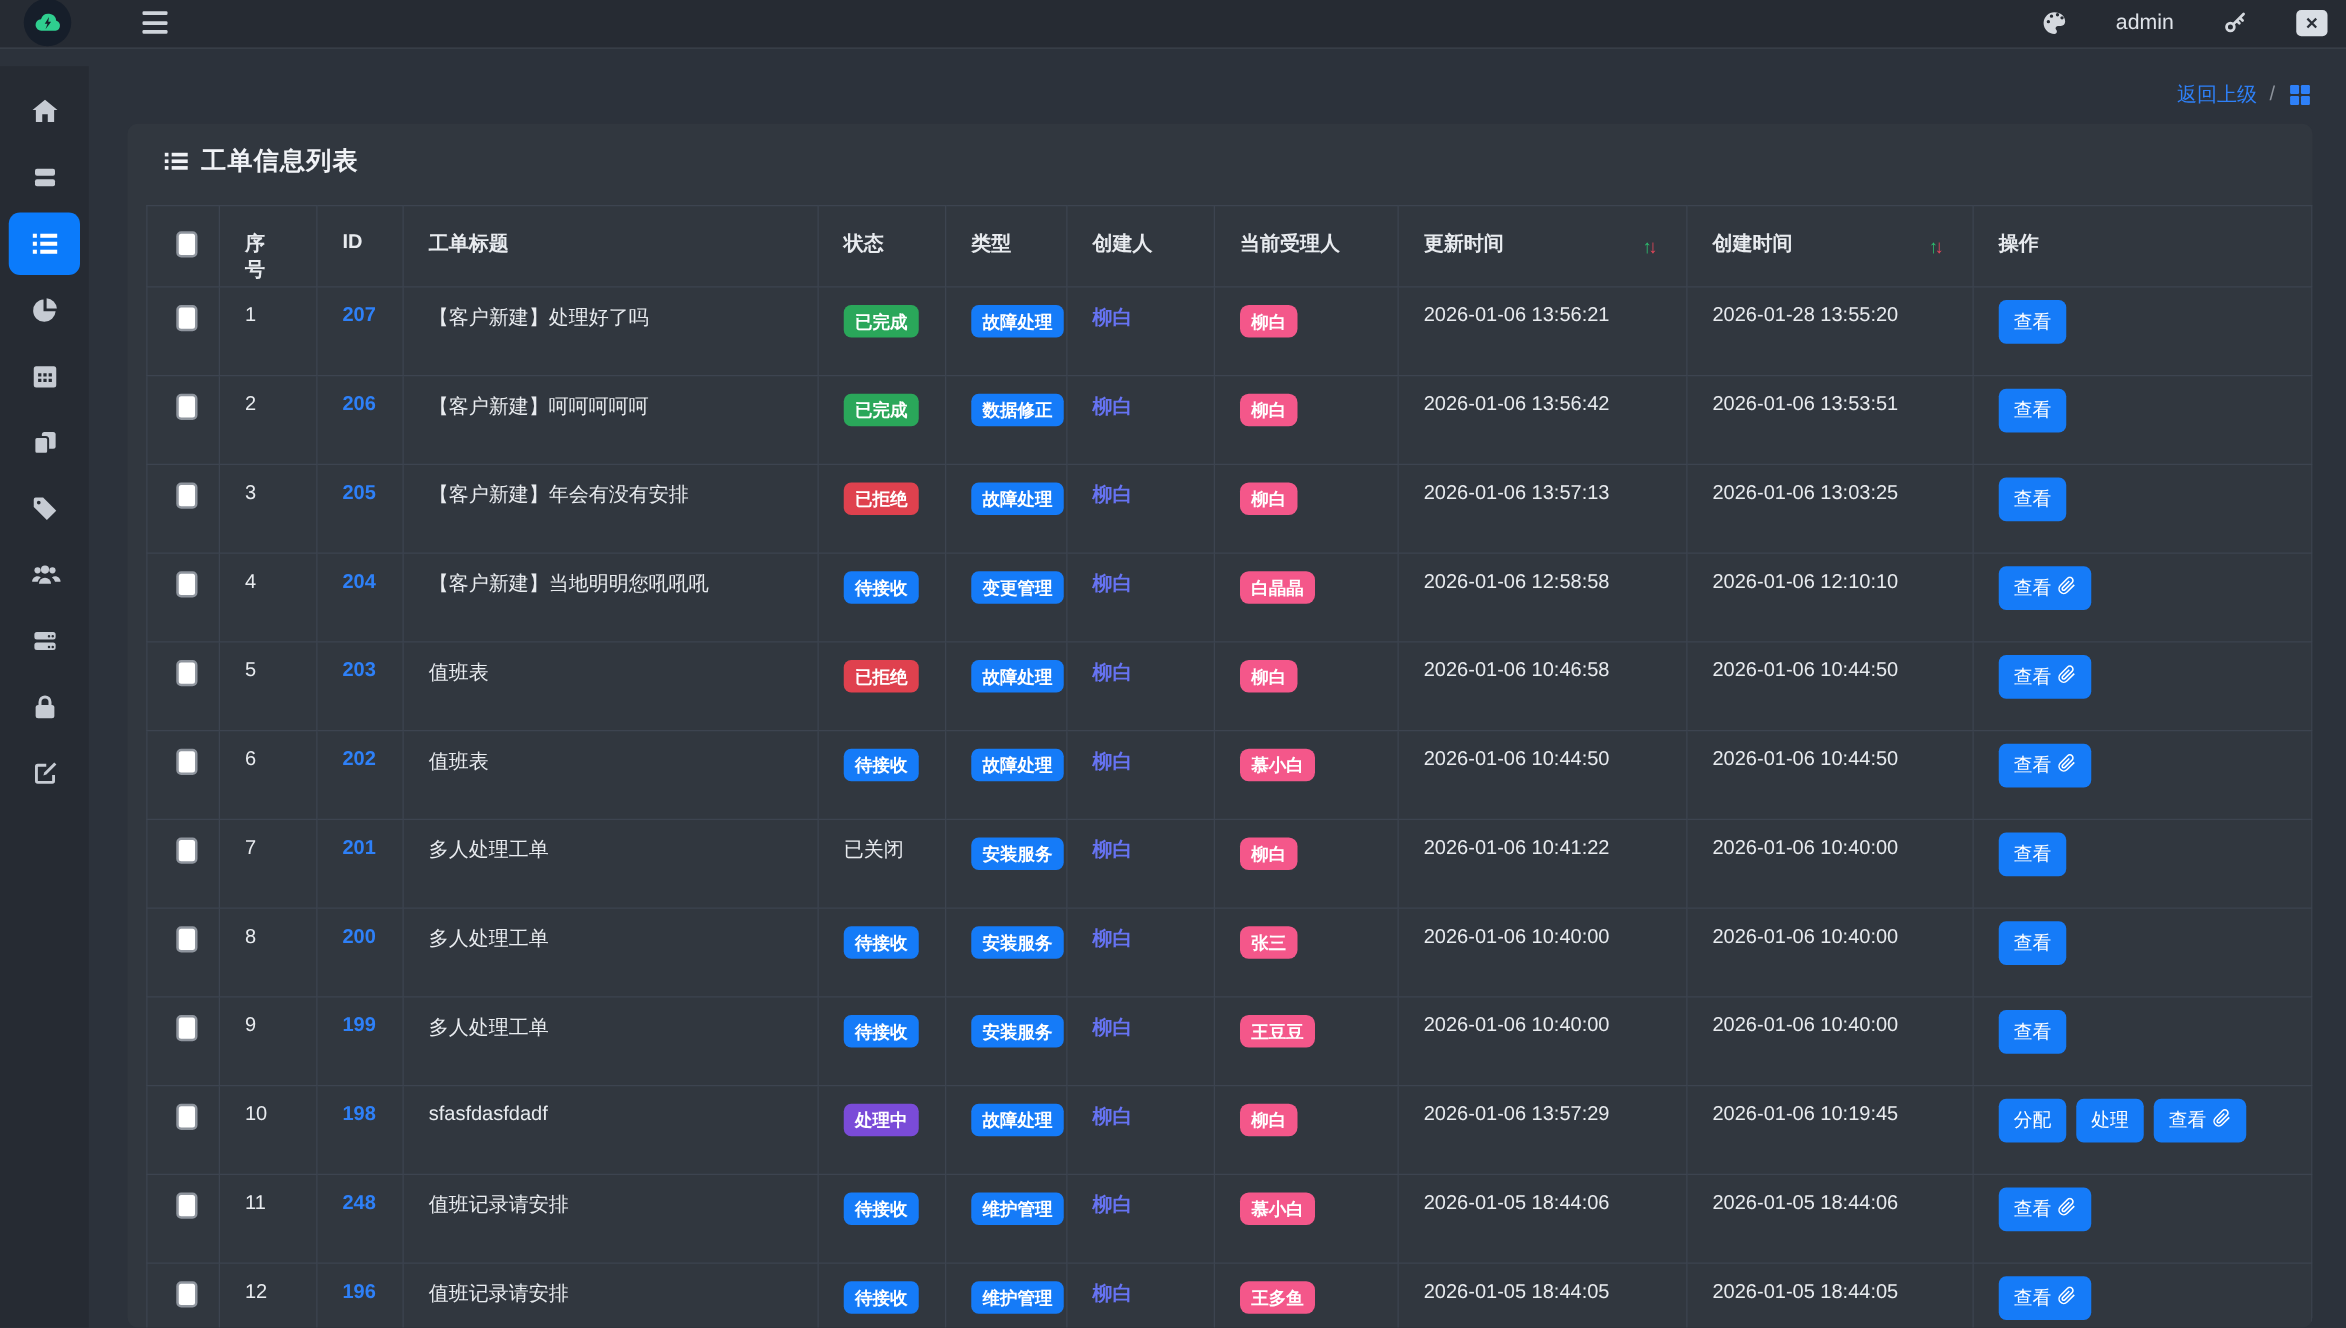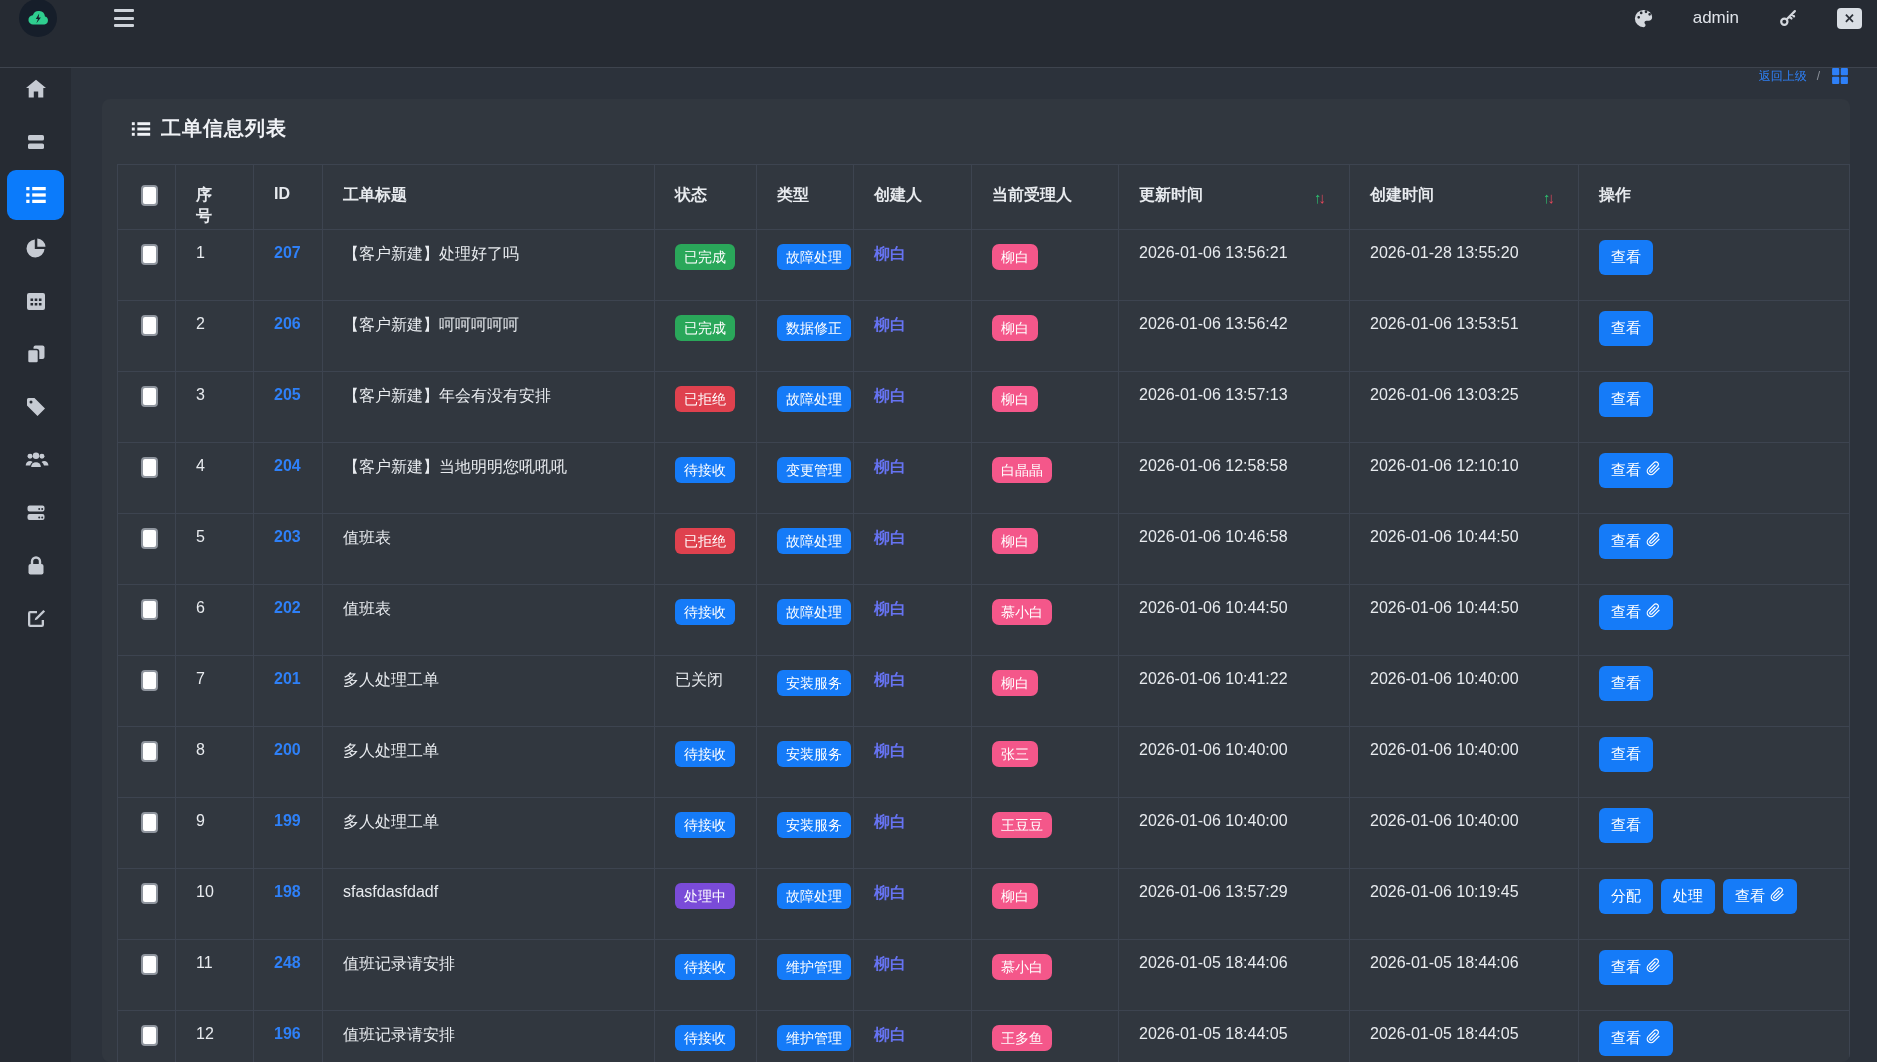--- a/index.html
+++ b/index.html
@@ -1,39 +1,39 @@
 <!DOCTYPE html>
 <html><head>
 <meta charset="utf-8">
 <style>
   * { margin:0; padding:0; box-sizing:border-box; }
   html,body { width:1877px; height:1062px; overflow:hidden; background:#2c323b;
     font-family:"Liberation Sans","DejaVu Sans",sans-serif; }
-  .topbar { position:absolute; left:0; top:0; width:1877px; height:68px;
+  .topbar { position:absolute; left:0; top:0; width:1877px; height:39px;
     background:#262b33; border-bottom:1px solid #3e444e; z-index:20; }
   .logo-wrap { position:absolute; left:19px; top:-1px; width:38px; height:38px;
     border-radius:50%; background:#161e2a; display:flex; align-items:center; justify-content:center; }
   .hamburger { position:absolute; left:114px; top:9px; width:20px; height:18px;
     display:flex; flex-direction:column; justify-content:space-between; cursor:pointer; }
   .hamburger span { display:block; height:3px; background:#ced3da; border-radius:1px; }
   .topbar-right { position:absolute; right:15px; top:0; height:36px;
     display:flex; align-items:center; gap:38px; }
   .username { color:#dfe3e9; font-size:17px; }
   .icon-light { fill:#d4d8de; }
   .logout-btn { width:25px; height:21px; background:#d9dee4; border:none; border-radius:4px;
     color:#2b3038; font-size:13px; font-weight:bold; line-height:19px; cursor:pointer; }
   .sidebar { position:absolute; left:0; top:53px; width:71px; height:1009px;
     background:#262b33; padding-top:9px; }
   .side-item { width:71px; height:53px; display:flex; align-items:center; justify-content:center; cursor:pointer; }
   .side-item svg { fill:#c6cbd3; }
   .side-item.active { width:57px; height:50px; margin:2px 7px 1px 7px; background:#0b7bfb; border-radius:9px; }
   .side-item.active svg { fill:#ffffff; }
   .content { position:absolute; left:71px; top:53px; width:1806px; height:1009px; }
   .breadcrumb { height:46px; display:flex; align-items:center; justify-content:flex-end;
-    gap:10px; padding-right:27px; font-size:12px; }
+    gap:10px; padding-right:27px; font-size:16px; }
   .breadcrumb a { color:#2e80f8; text-decoration:none; cursor:pointer; }
   .breadcrumb .sep { color:#8d939c; }
   .card { margin:0 27px 12px 31px; height:963px; background:#31373f; border-radius:8px;
     padding:0 14px 0 15px; overflow:hidden; }
   .card-head { display:flex; justify-content:space-between; align-items:center; margin:16px 0 2px 13px; }
   .title-wrap { display:flex; align-items:center; gap:9px; }
   .title-wrap h2 { color:#f0f2f6; font-size:20px; font-weight:bold; letter-spacing:1px; }
   .toolbar { display:flex; align-items:center; gap:10px; }
   .btn { border:none; border-radius:5px; color:#fff; font-size:15px; height:31px;
     padding:0 13px; cursor:pointer; white-space:nowrap; }
@@ -53,21 +53,21 @@
   .cbx-cell { padding-left:23px; }
   .cbx { display:inline-block; width:17px; height:21px; background:#ffffff;
     border:2px solid #8f959e; border-radius:4px; cursor:pointer; }
   .th-flex { display:flex; justify-content:space-between; align-items:flex-end; padding-right:26px; }
   .sort { display:inline-flex; cursor:pointer; font-size:15px; font-weight:bold; letter-spacing:-3px; }
   .sort .up { color:#2dbd6e; }
   .sort .dn { color:#e4475a; }
   .id-link { color:#2e80f8; font-weight:bold; text-decoration:none; cursor:pointer; }
   .creator-link { color:#6673f2; font-weight:bold; text-decoration:none; cursor:pointer; }
   .badge { display:inline-block; padding:4px 9px; border-radius:6px; color:#fff;
-    font-size:14px; font-weight:normal; line-height:1.3; white-space:nowrap; }
+    font-size:14px; font-weight:bold; line-height:1.3; white-space:nowrap; }
   .bg-green { background:#2aa75a; }
   .bg-red { background:#df414e; }
   .bg-blue { background:#157bf8; }
   .bg-purple { background:#7a4bd8; }
   .bg-pink { background:#f4578a; border-radius:7px; }
   .status-plain { color:#e8ebef; font-size:16px; }
   .act-cell { padding-top:10px; }
   .btn-act { display:inline-flex; align-items:flex-start; gap:5px; background:#157bf8; border:none;
     border-radius:6px; color:#fff; font-size:15px; padding:8px 12px; margin-right:8px; cursor:pointer; }
   .btn-act svg { stroke:#fff; fill:none; stroke-width:2; }

